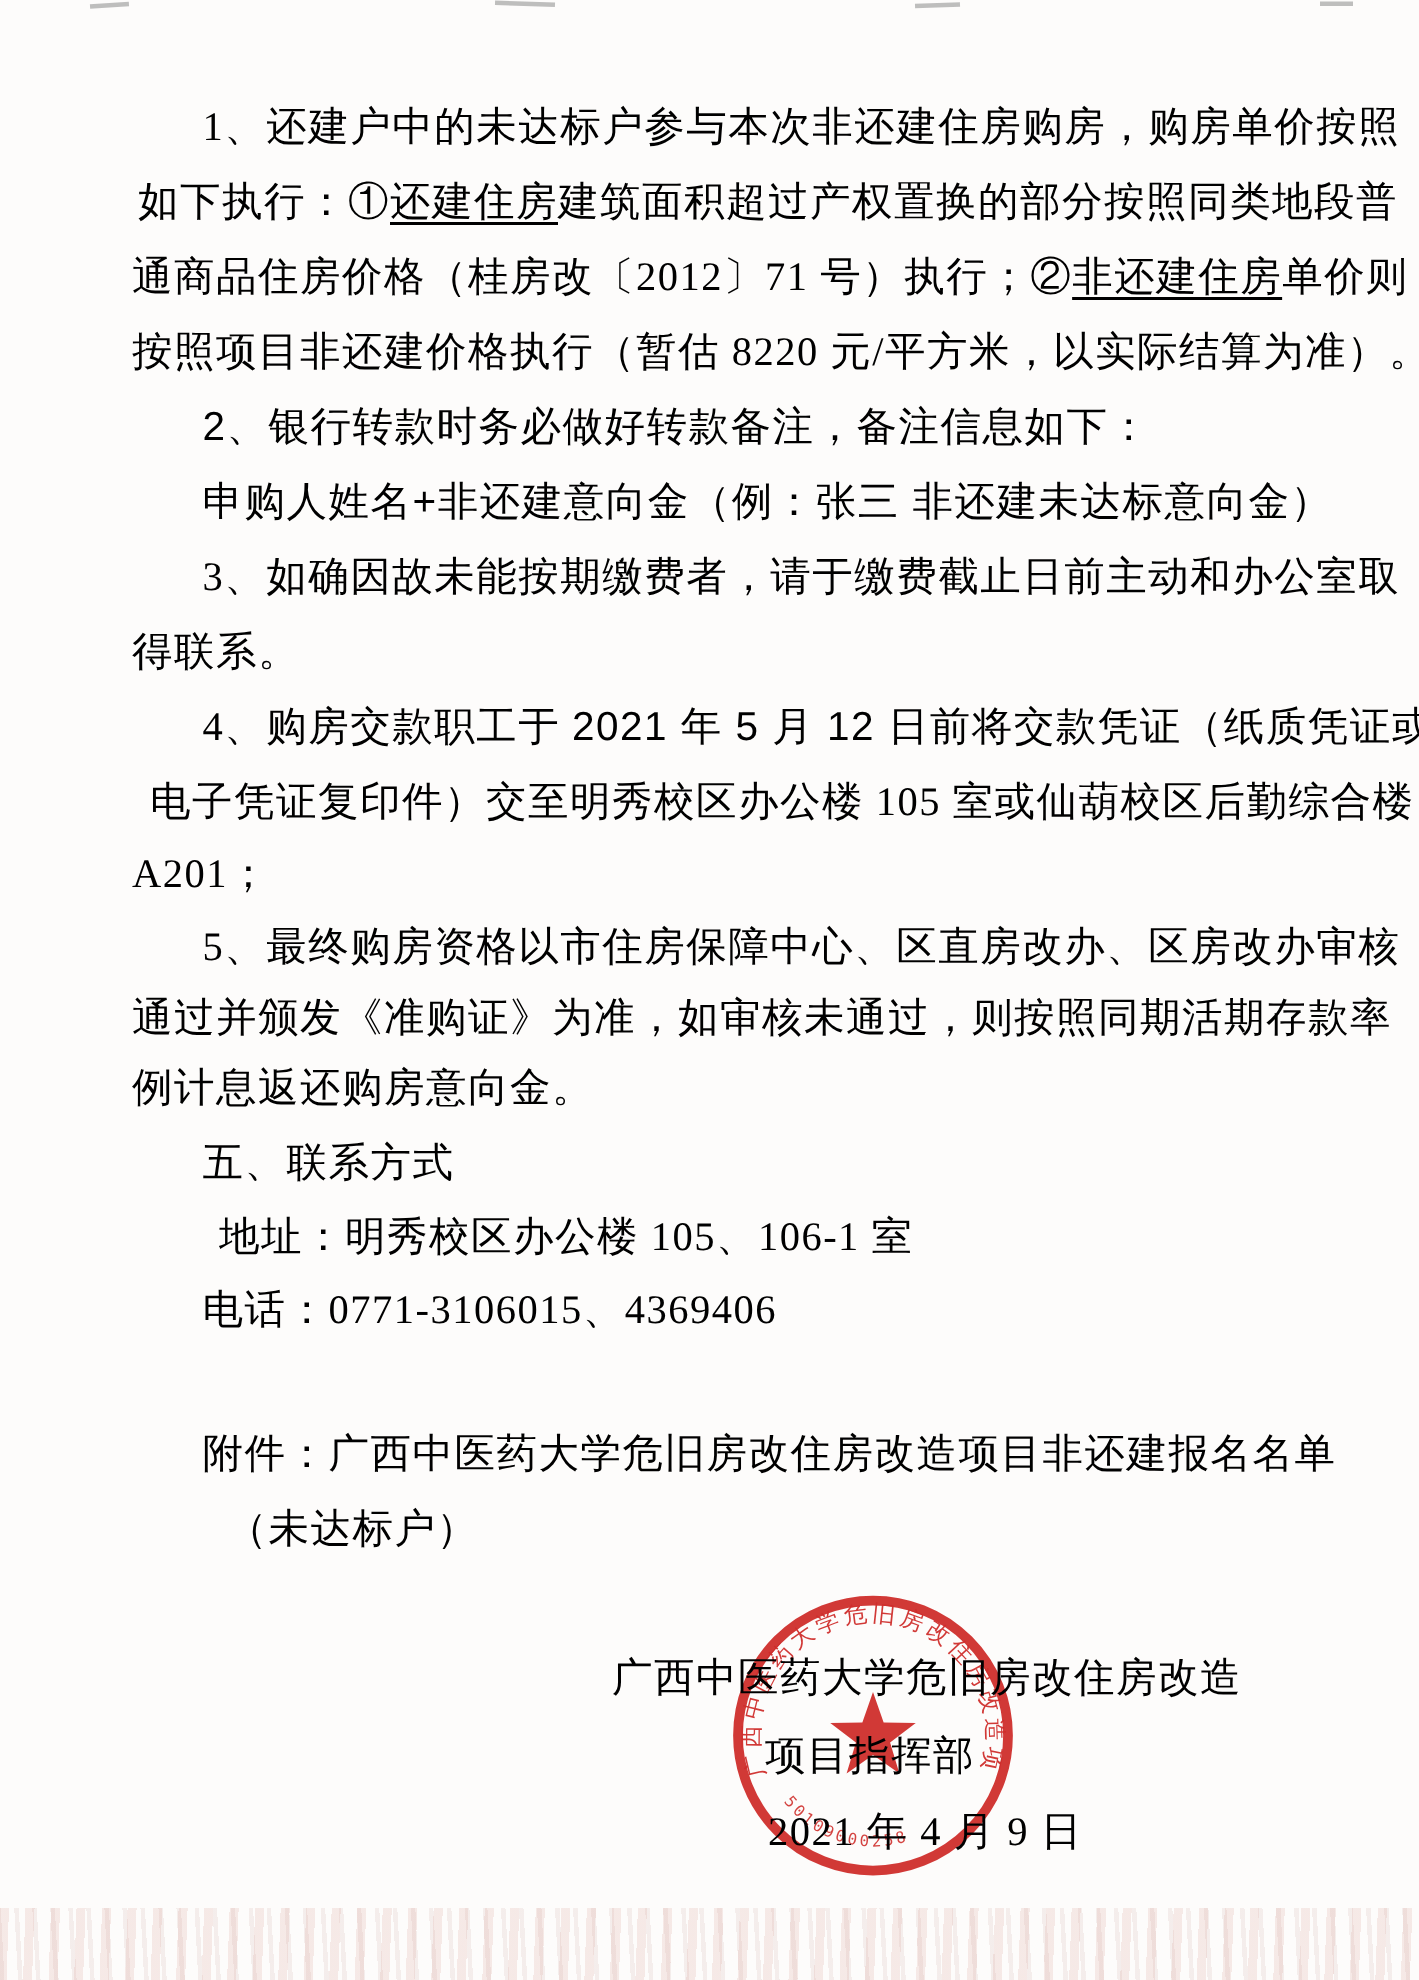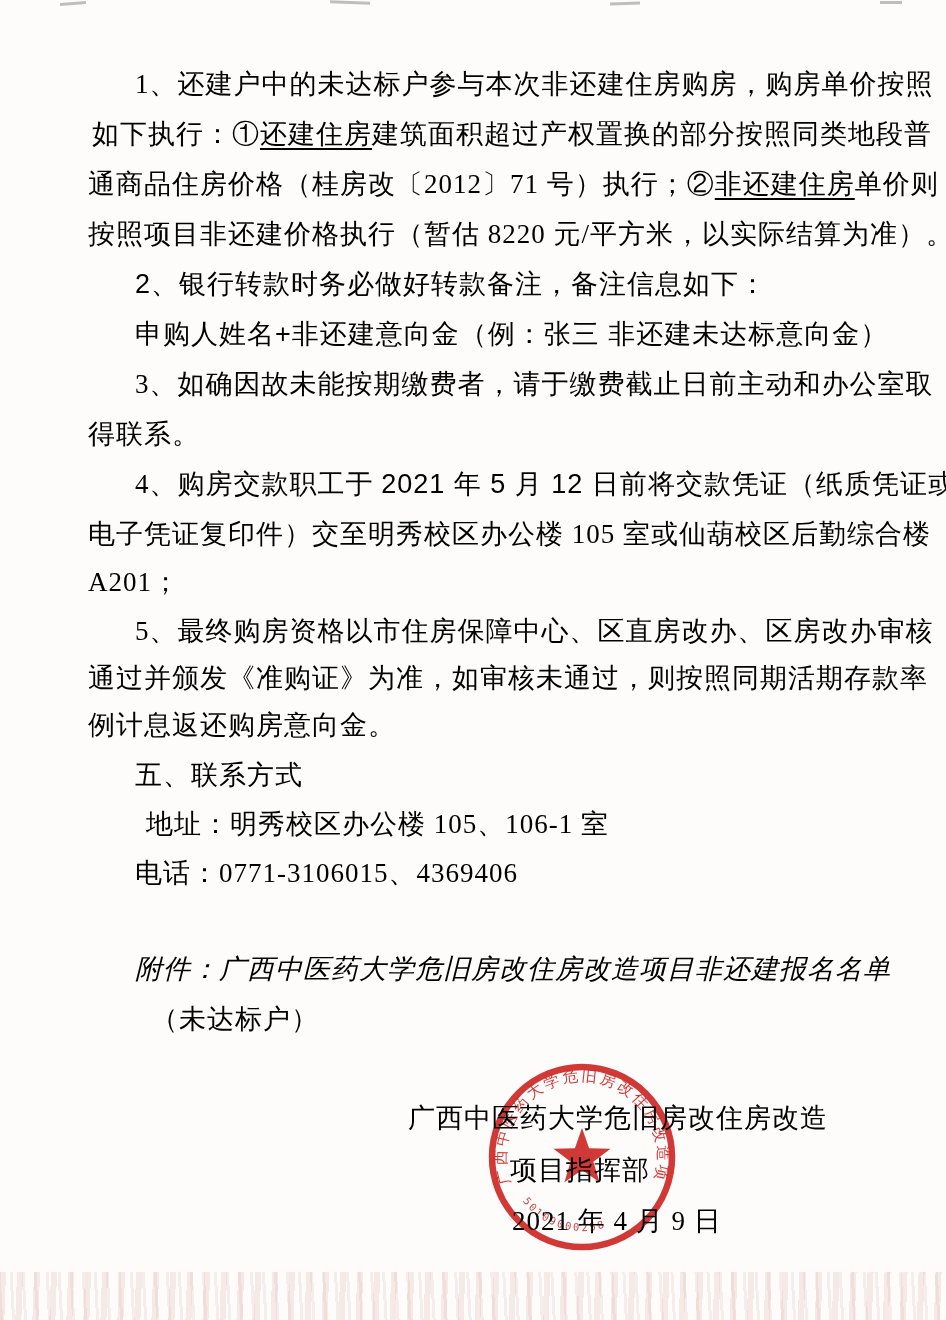--- a/index.html
+++ b/index.html
@@ -61,29 +61,29 @@
   <div>
       <div class="line" style="left: 135px; top: 66px;"><span>1、还建户中的未达标户参与本次非还建住房购房，购房单价按照</span></div>
       <div class="line" style="left: 92px; top: 116px; text-align: right;"><span>如下执行：①</span><span class="u">还建住房</span><span>建筑面积超过产权置换的部分按照同类地段普</span></div>
       <div class="line" style="left: 88px; top: 166px;"><span>通商品住房价格（桂房改〔2012〕71 号）执行；②</span><span class="u">非还建住房</span><span>单价则</span></div>
       <div class="line" style="left: 88px; top: 216px;"><span>按照项目非还建价格执行（暂估 8220 元/平方米，以实际结算为准）。</span></div>
       <div class="line bold" style="left: 135px; top: 266px;"><span>2、银行转款时务必做好转款备注，备注信息如下：</span></div>
       <div class="line bold" style="left: 135px; top: 316px;"><span>申购人姓名+非还建意向金（例：张三 非还建未达标意向金）</span></div>
       <div class="line" style="left: 135px; top: 366px;"><span>3、如确因故未能按期缴费者，请于缴费截止日前主动和办公室取</span></div>
       <div class="line" style="left: 88px; top: 416px;"><span>得联系。</span></div>
       <div class="line" style="left: 135px; top: 466px;"><span>4、购房交款职工于 </span><span class="b">2021 年 5 月 12 日前</span><span>将交款凭证（纸质凭证或</span></div>
-      <div class="line" style="left: 88px; top: 516px;"><span>电子凭证复印件）交至明秀校区办公楼 105 室或仙葫校区后勤综合楼</span></div>
+      <div class="line" style="left: 100px; top: 516px;"><span>电子凭证复印件）交至明秀校区办公楼 105 室或仙葫校区后勤综合楼</span></div>
       <div class="line" style="left: 88px; top: 564px;"><span>A201；</span></div>
       <div class="line" style="left: 135px; top: 613px;"><span>5、最终购房资格以市住房保障中心、区直房改办、区房改办审核</span></div>
       <div class="line" style="left: 88px; top: 660px;"><span>通过并颁发《准购证》为准，如审核未通过，则按照同期活期存款率</span></div>
       <div class="line" style="left: 88px; top: 707px;"><span>例计息返还购房意向金。</span></div>
       <div class="line bold" style="left: 135px; top: 757px;"><span>五、联系方式</span></div>
       <div class="line" style="left: 135px; top: 806px; margin-left: 11px;"><span>地址：明秀校区办公楼 105、106-1 室</span></div>
       <div class="line" style="left: 135px; top: 855px;"><span>电话：0771-3106015、4369406</span></div>
-      <div class="line" style="left: 135px; top: 951px; font-style: italic;"><span>附件：广西中医药大学危旧房改住房改造项目非还建报名名单</span></div>
+      <div class="line" style="left: 135px; top: 951px;"><span>附件：广西中医药大学危旧房改住房改造项目非还建报名名单</span></div>
       <div class="line" style="left: 151px; top: 1001px;"><span>（未达标户）</span></div>
       <div class="line" style="left: 408px; top: 1100px;"><span>广西中医药大学危旧房改住房改造</span></div>
       <div class="line" style="left: 510px; top: 1152px;"><span>项目指挥部</span></div>
       <div class="line" style="left: 512px; top: 1203px;"><span>2021 年 4 月 9 日</span></div>
     </div>
 
   <svg class="seal" viewBox="0 0 200 200" xmlns="http://www.w3.org/2000/svg">
     <circle cx="100" cy="100" r="90" fill="none" stroke="#cd1f1c" stroke-width="6.5" stroke-opacity="0.95"></circle>
     <polygon points="100,71 92.9,91.3 71.5,91.7 88.6,104.7 82.4,125.3 100,113 117.6,125.3 111.4,104.7 128.5,91.7 107.1,91.3" fill="#cd1f1c" fill-opacity="0.95"></polygon>
     <defs>

